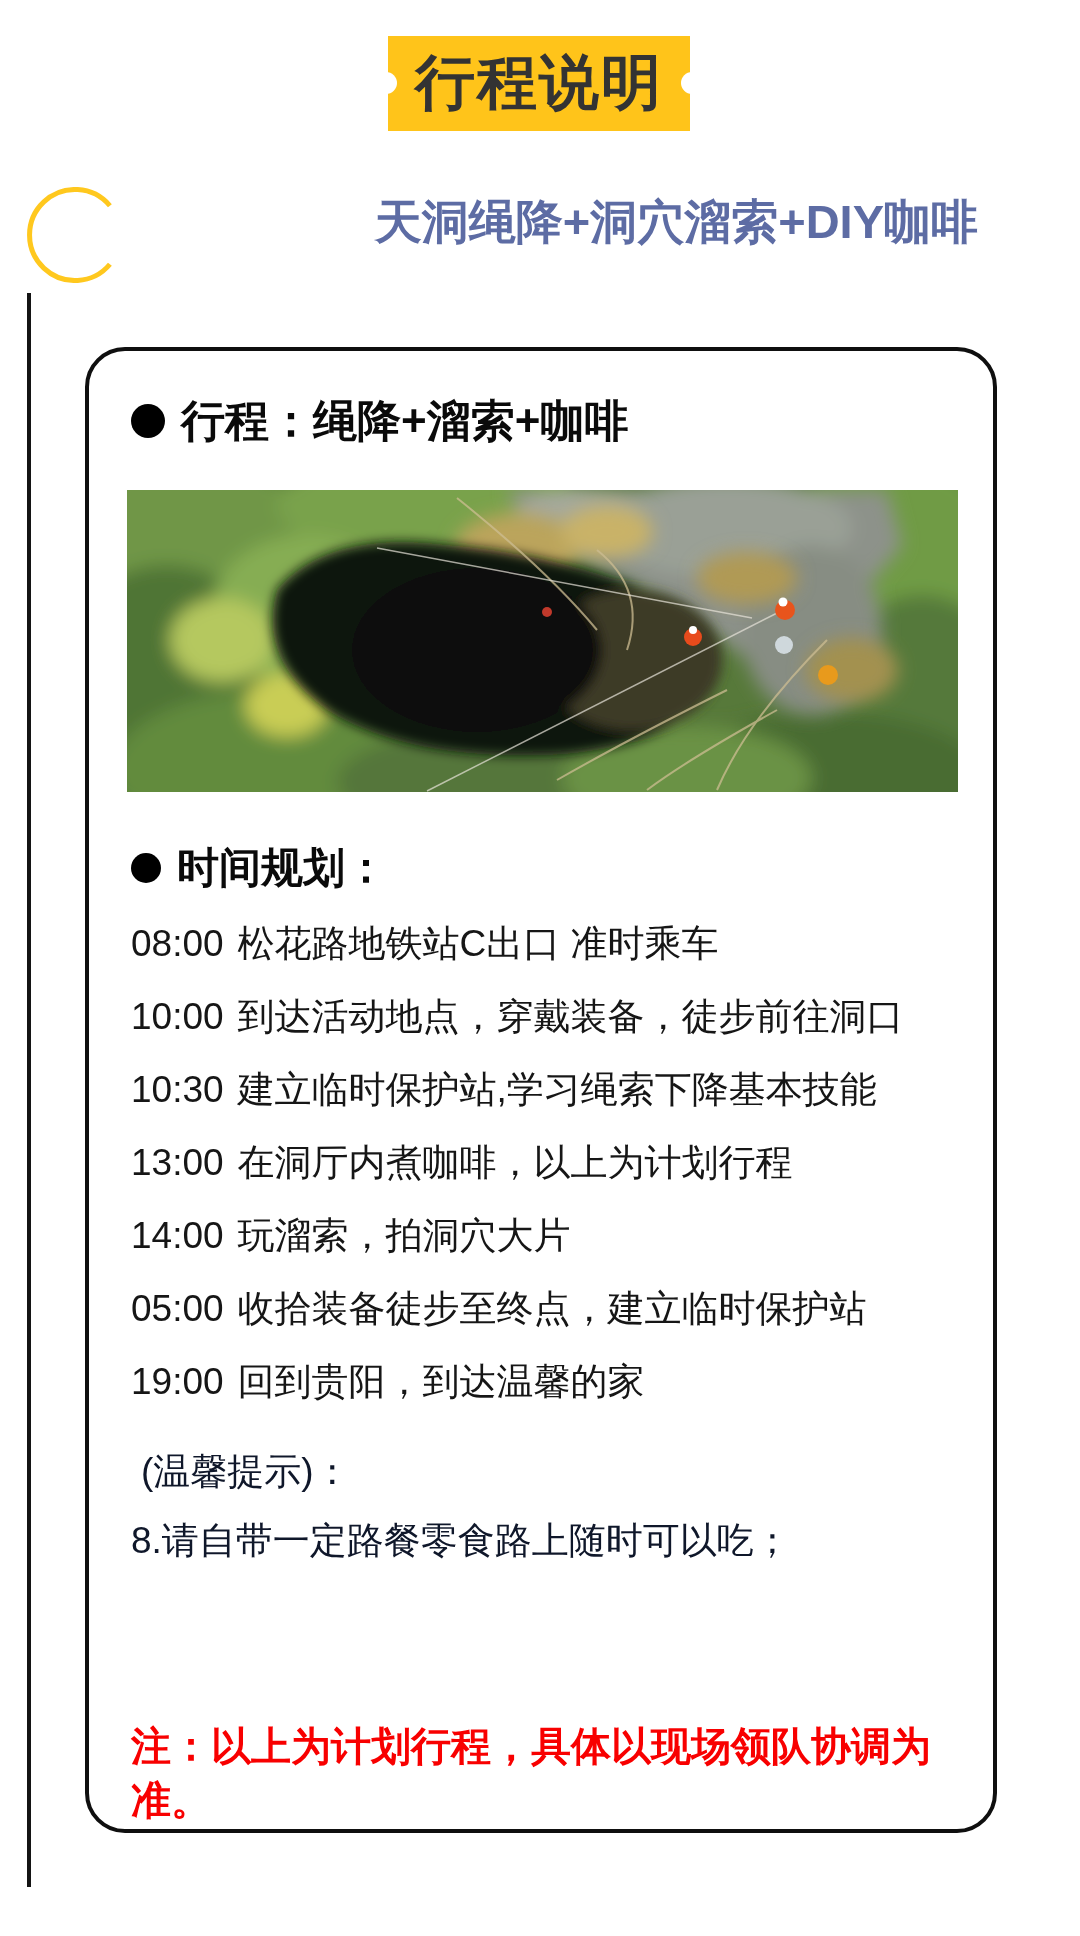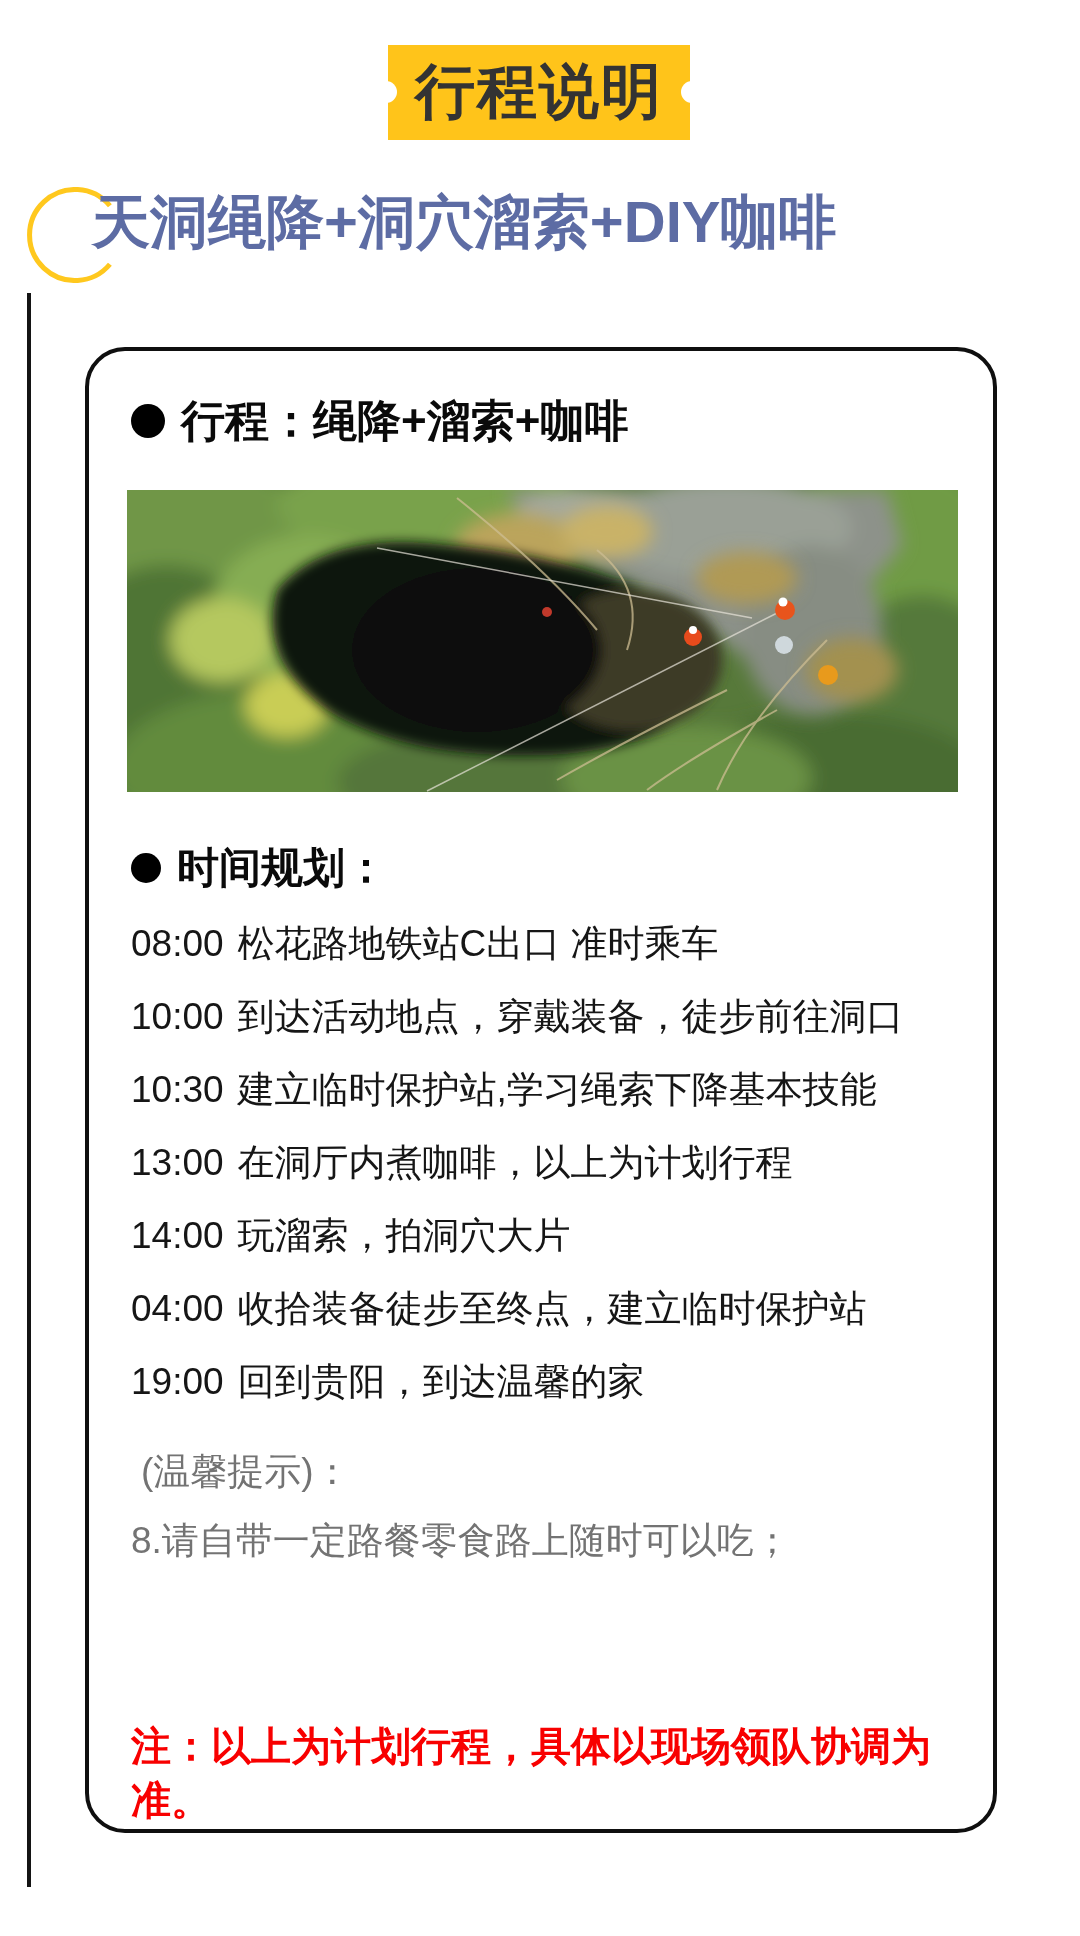--- a/index.html
+++ b/index.html
@@ -5,32 +5,32 @@
   html,body{margin:0;padding:0;}
   body{
     width:1080px;height:1936px;position:relative;background:#ffffff;
     font-family:"Liberation Sans", sans-serif;overflow:hidden;
     -webkit-font-smoothing:antialiased;
   }
   .abs{position:absolute;}
 
   
   .badge{
-    left:388px;top:45px;width:302px;height:95px;background:#FFC41A;
+    left:388px;top:36px;width:302px;height:95px;background:#FFC41A;
     display:flex;align-items:center;justify-content:center;
   }
   .badge-title{font-size:60px;font-weight:bold;color:#333333;letter-spacing:2px;}
   .notch{position:absolute;width:22px;height:22px;border-radius:50%;background:#ffffff;top:36px;}
   .notch.left{left:-13px;}
   .notch.right{right:-13px;}
 
   
   .subtitle{
-    left:92px;top:192px;width:900px;
-    font-size:58px;font-weight:bold;color:#5D6CA4;line-height:60px;
+    left:78px;top:192px;width:900px;
+    font-size:47px;font-weight:bold;color:#5D6CA4;line-height:60px;text-align:right;
   }
   .ring{left:27px;top:187px;width:96px;height:96px;}
   .vline{left:27px;top:293px;width:4px;height:1594px;background:#141414;}
 
   
   .card{
     left:85px;top:347px;width:912px;height:1486px;box-sizing:border-box;
     border:4px solid #0f0f0f;border-radius:40px;background:#ffffff;
   }
   .card-content{position:absolute;left:0;top:0;width:1052px;height:1478px;}
@@ -45,21 +45,21 @@
   .photo{left:38px;top:139px;width:831px;height:302px;overflow:hidden;}
   .photo svg{display:block;}
 
   .heading-row{left:42px;top:492px;}
   .section-heading{font-size:42px;font-weight:bold;color:#0a0a0a;line-height:50px;}
 
   .schedule{left:42px;top:556px;width:820px;}
   .schedule-item{font-size:37px;color:#161616;line-height:73px;white-space:nowrap;}
   .schedule-item .time{margin-right:14px;}
 
-  .tips{left:42px;top:1086px;width:820px;color:#737373;font-size:37px;line-height:69px;}
+  .tips{left:42px;top:1086px;width:820px;color:#0f172a;font-size:37px;line-height:69px;}
   .tips-heading{padding-left:10px;}
 
   .note{
     left:42px;top:1368px;width:820px;
     font-size:40px;font-weight:bold;color:#F80000;line-height:54px;
     word-break:break-all;
   }
 </style>
 </head>
 <body>
@@ -172,21 +172,21 @@
 
         <div class="schedule-item">
           <span class="time">13:00</span><span>在洞厅内煮咖啡，以上为计划行程</span>
         </div>
 
         <div class="schedule-item">
           <span class="time">14:00</span><span>玩溜索，拍洞穴大片</span>
         </div>
 
         <div class="schedule-item">
-          <span class="time">04:00</span><span>收拾装备徒步至终点，建立临时保护站</span>
+          <span class="time">05:00</span><span>收拾装备徒步至终点，建立临时保护站</span>
         </div>
 
         <div class="schedule-item">
           <span class="time">19:00</span><span>回到贵阳，到达温馨的家</span>
         </div>
       </div>
 
     <div class="abs tips">
       <div class="tips-heading">(温馨提示)：</div>
       <div>

